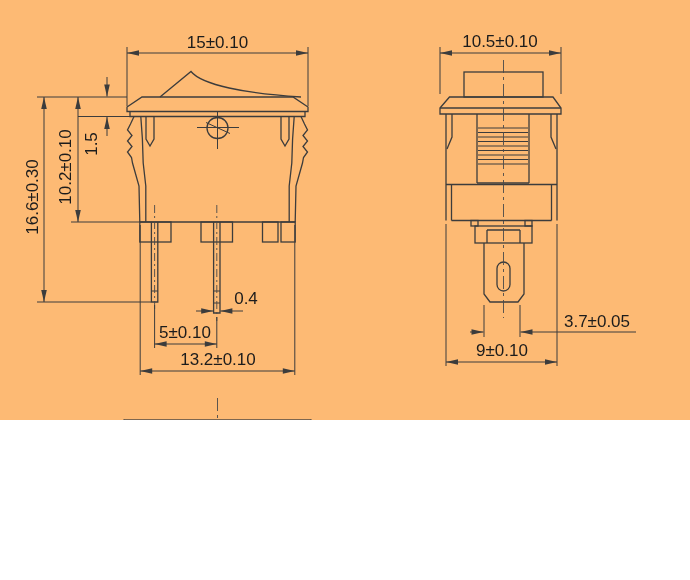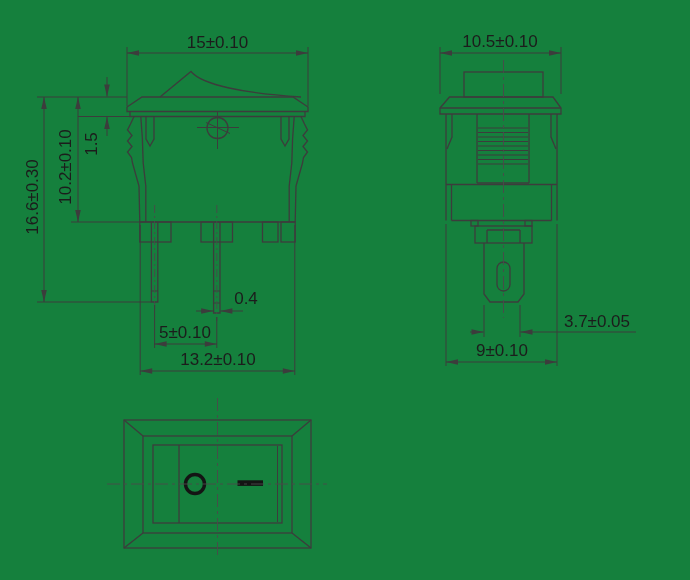--- a/index.html
+++ b/index.html
@@ -1,16 +1,16 @@
 <!DOCTYPE html>
 <html><head>
 <meta charset="utf-8">
 <style>
   html,body{margin:0;padding:0;background:#ffffff;}
-  #stage{width:690px;height:580px;position:relative;background:#15803d;overflow:hidden;}
+  #stage{width:690px;height:420px;position:relative;background:#fdba74;overflow:hidden;}
   svg{display:block;}
   .ln{stroke:#3c3c3c;stroke-width:1.3;fill:none;stroke-linejoin:miter;}
   .thin{stroke:#3c3c3c;stroke-width:1;fill:none;}
   .cl{stroke:#4a4a4a;stroke-width:0.9;fill:none;stroke-dasharray:13 4 3 4;}
   .pincl{stroke:#4a4a4a;stroke-width:0.9;fill:none;stroke-dasharray:8 3 2 3;}
   .dimtext{font-family:"Liberation Sans","DejaVu Sans",sans-serif;font-size:17px;fill:#1c1c1c;}
   .symstroke{stroke:#141414;stroke-width:3.4;fill:none;}
   .symfill{fill:#141414;stroke:none;}
 </style>
 </head>

